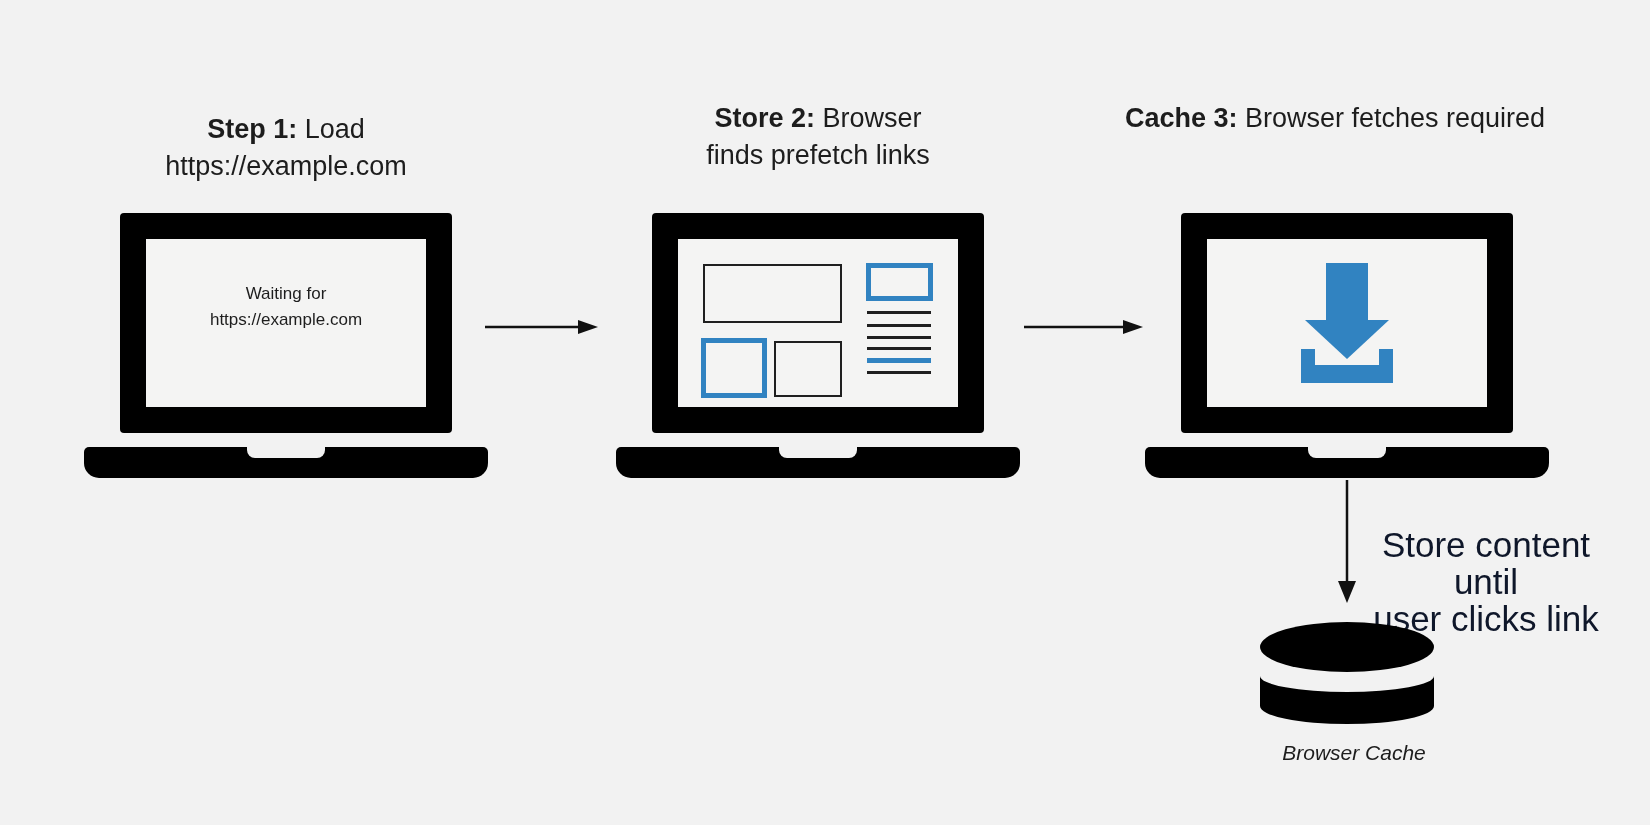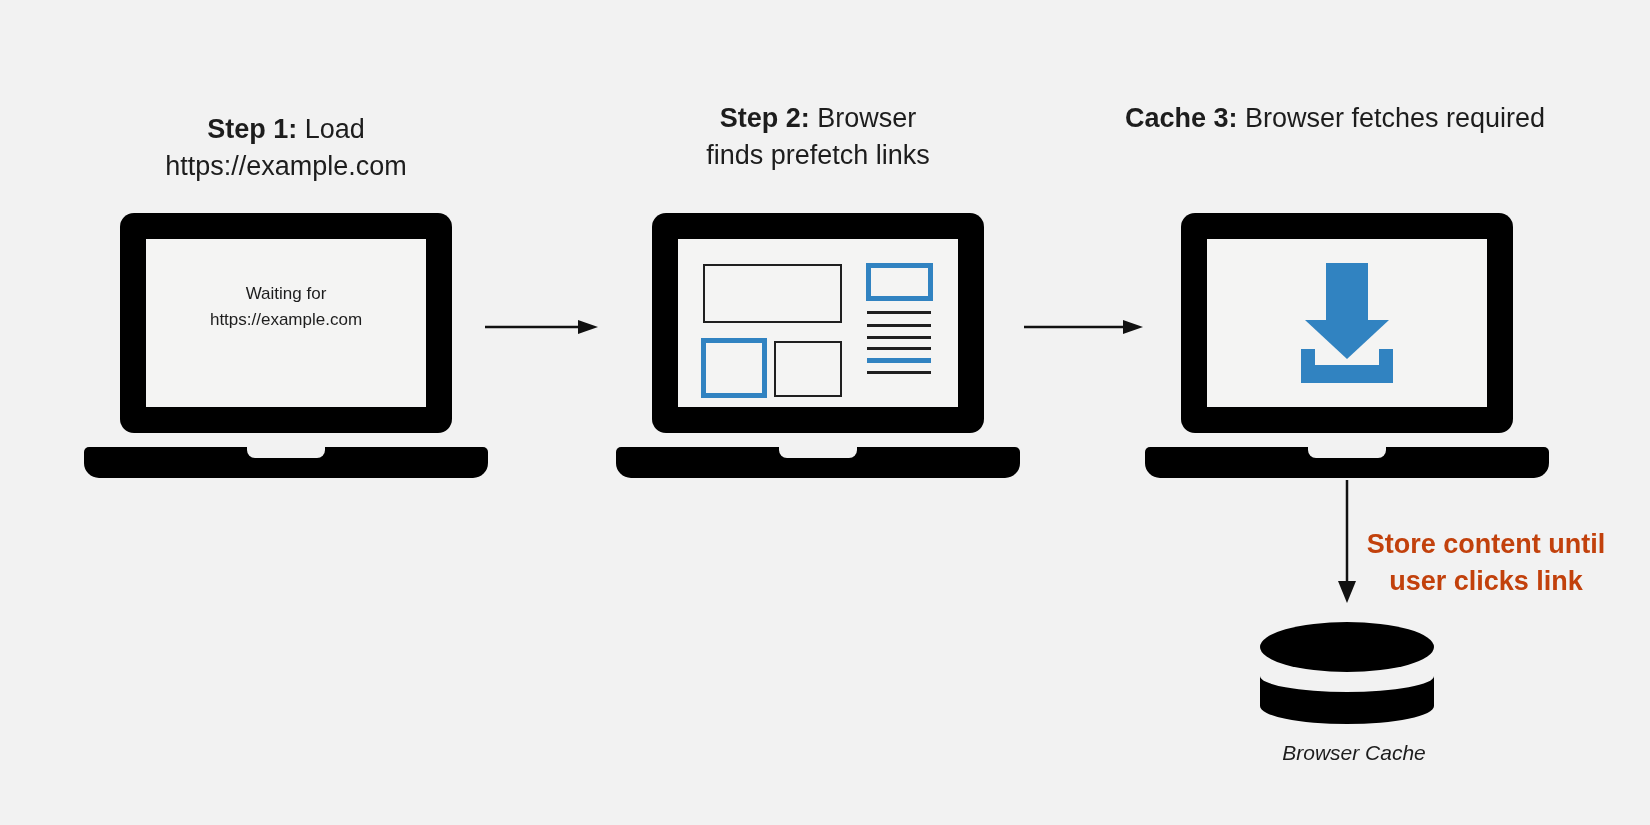--- a/index.html
+++ b/index.html
@@ -18,21 +18,21 @@
   #title-1 { left:16px;margin-top:11px; }
   #title-2 { left:548px; }
   #title-3 { left:1065px; }
   
   .laptop { position:absolute; top:213px; width:404px; height:265px; }
   #laptop-1 { left:84px; }
   #laptop-2 { left:616px; }
   #laptop-3 { left:1145px; }
   .lap-body {
     position:absolute; left:36px; top:0; width:332px; height:220px;
-    background:#000; border-radius:14px;
+    background:#000; border-radius:4px;
   }
   .lap-screen {
     position:absolute; left:26px; top:26px; width:280px; height:168px;
     background:#f4f4f3;
   }
   .lap-base {
     position:absolute; left:0; top:234px; width:404px; height:31px;
     background:#000; border-radius:5px 5px 15px 15px;
   }
   .lap-notch {
@@ -60,21 +60,21 @@
   #arrow-2 { left:1024px; top:317px; }
   #arrow-3 { left:1335px; top:480px; }
   .arrow line    { stroke:#111; stroke-width:2.5px; }
   .arrow polygon { fill:#111; }
   
   .download-svg { position:absolute; left:94px; top:24px; }
   .download-svg * { fill:#3183c1; }
   
   .cache-note {
     position:absolute; left:1352px; top:526px; width:268px;
-    text-align:center; font-size:27px; line-height:37px; color:#c2410c;font-weight:bold;
+    text-align:center; font-size:35px; line-height:37px; color:#0f172a;
   }
   .db-svg { position:absolute; left:1260px; top:622px; }
   .db-svg * { fill:#000; }
   .cache-label {
     position:absolute; left:1234px; top:741px; width:240px;
     text-align:center; font-size:21px; color:#1d1d1d;font-style:italic;
   }
   
   .brand-banner {
     position:absolute; left:0; top:649px; width:432px; height:101px;
@@ -88,21 +88,21 @@
 </head>
 <body>
 
 <div class="canvas">
 
   <div class="step-title" id="title-1">
     <div><b>Step 1:</b><span> Load</span></div>
     <div>https://example.com</div>
   </div>
   <div class="step-title" id="title-2">
-    <div><b>Step 2:</b><span> Browser</span></div>
+    <div><b>Store 2:</b><span> Browser</span></div>
     <div>finds prefetch links</div>
   </div>
   <div class="step-title" id="title-3">
     <div><b>Cache 3:</b><span> Browser fetches required</span></div>
   </div>
 
   <div class="laptop" id="laptop-1">
     <div class="lap-body">
       <div class="lap-screen">
         <div class="screen-text">

